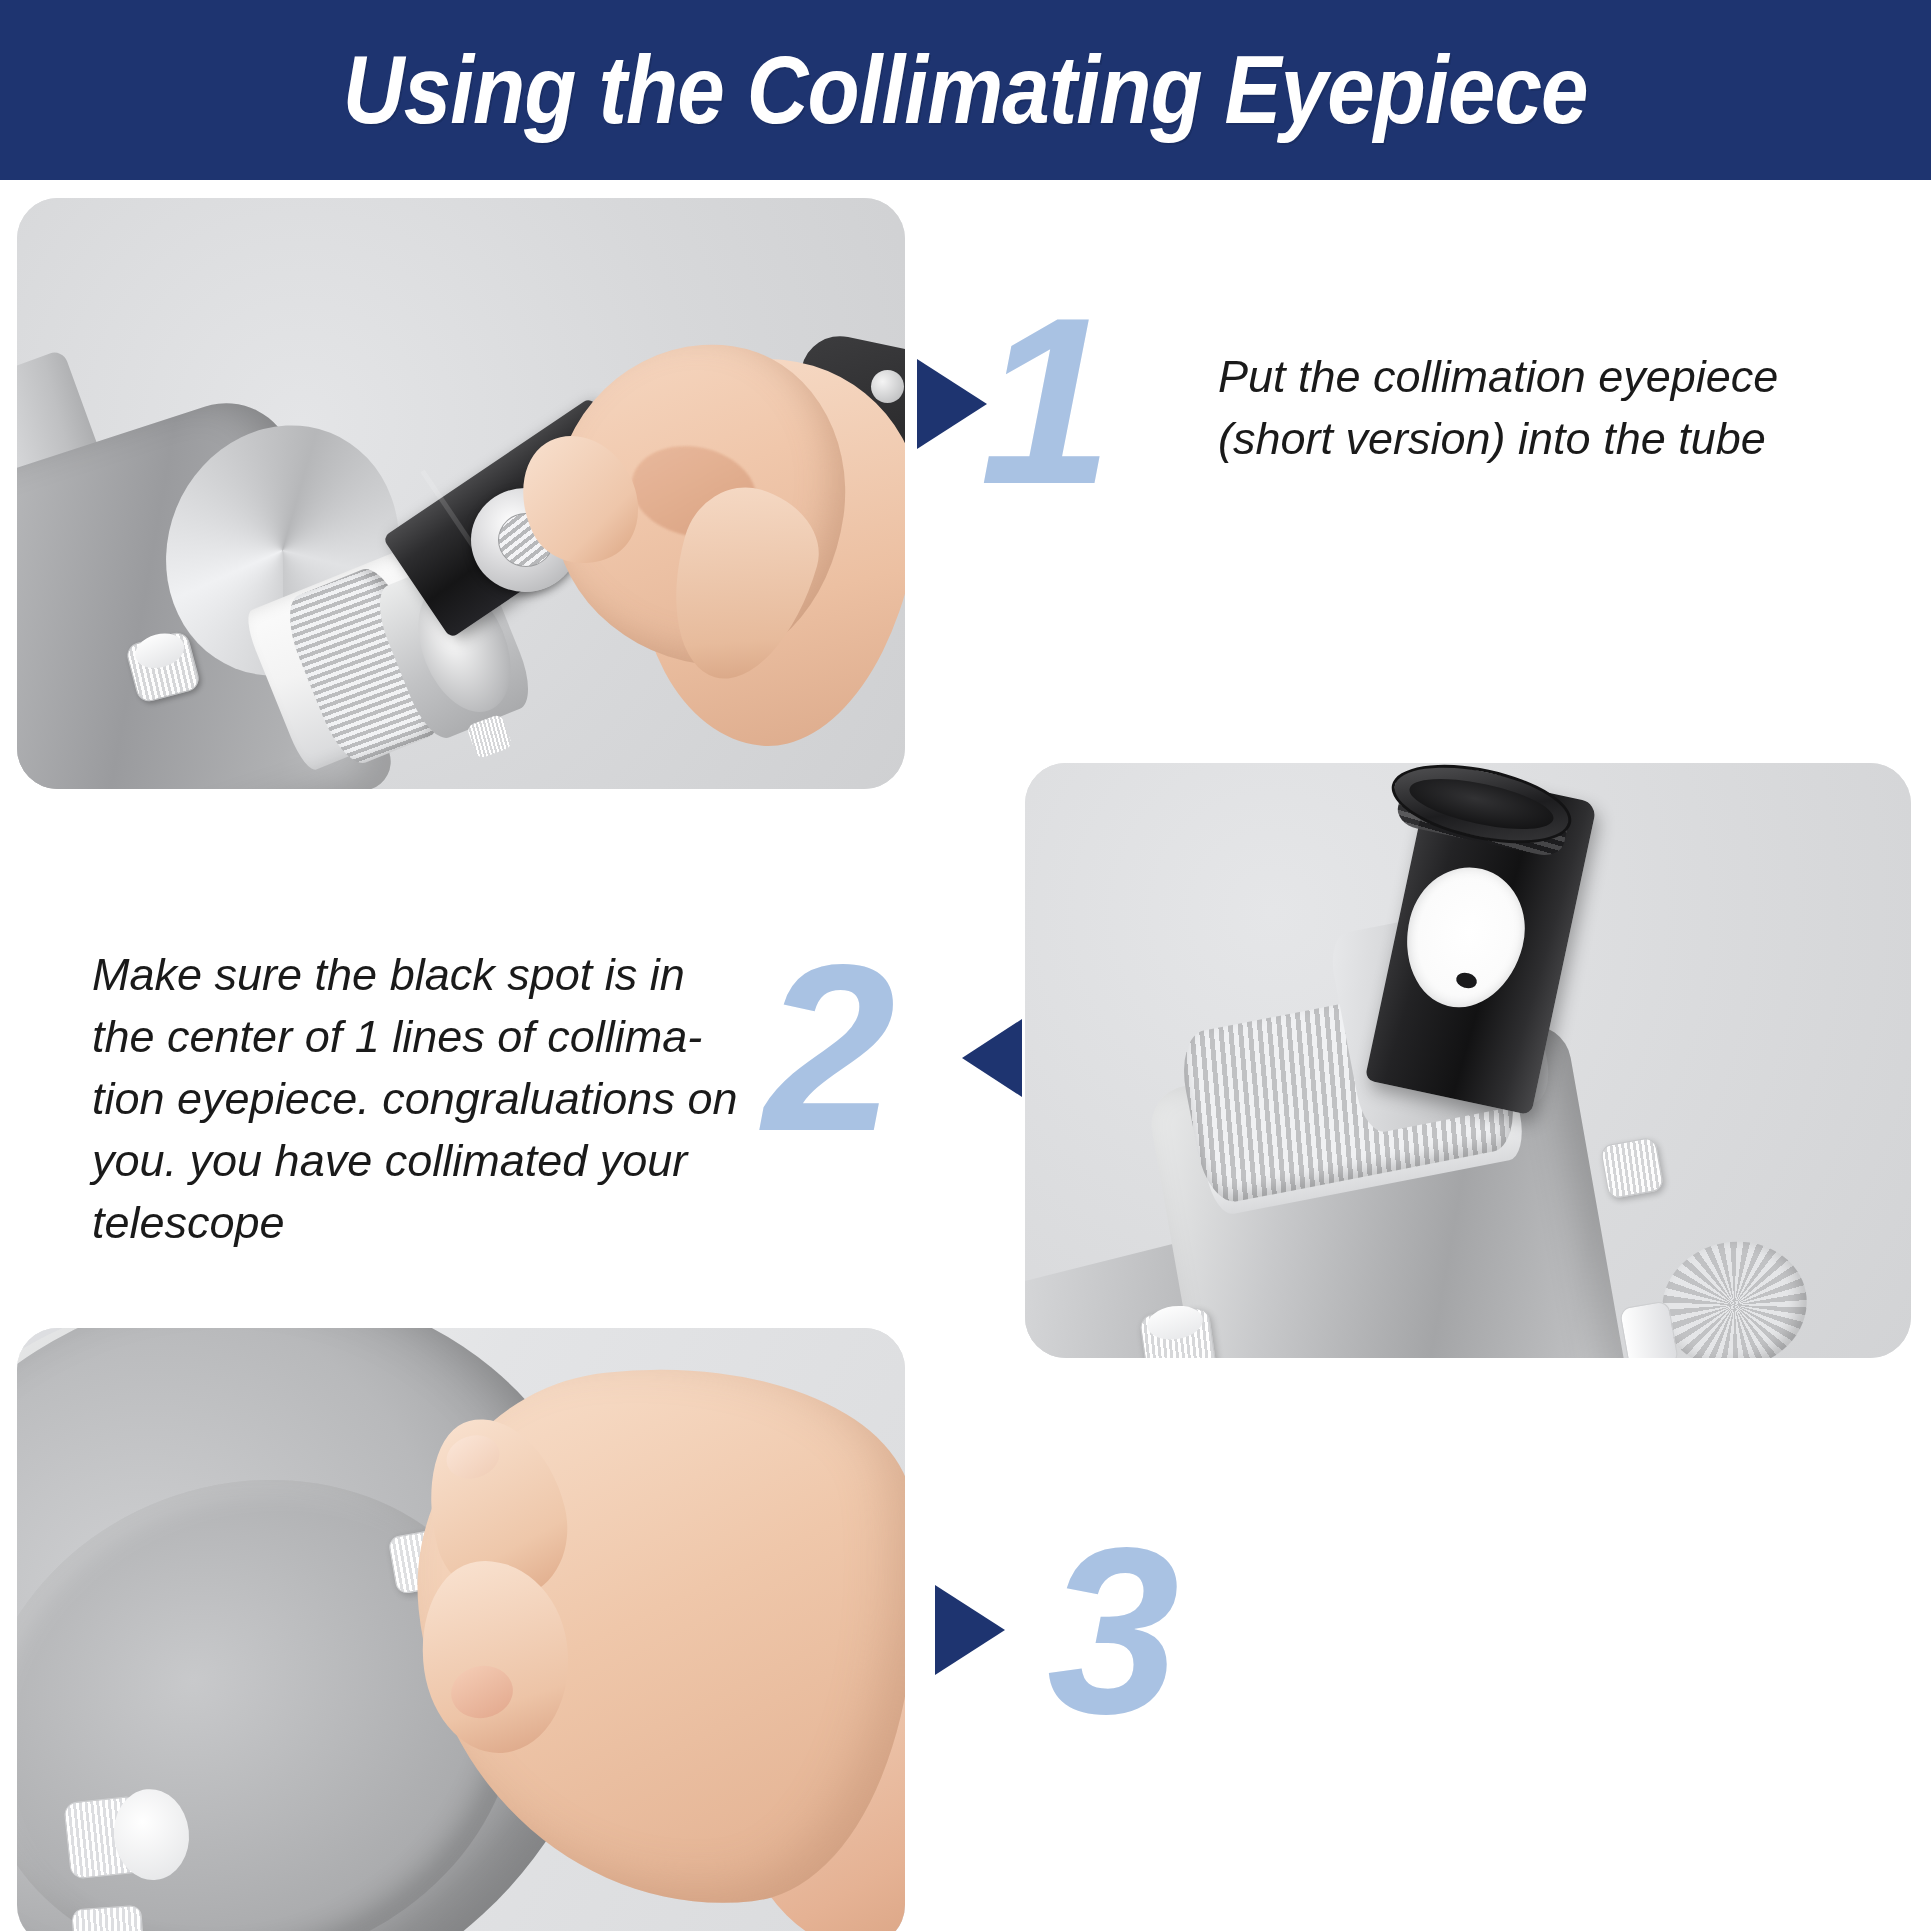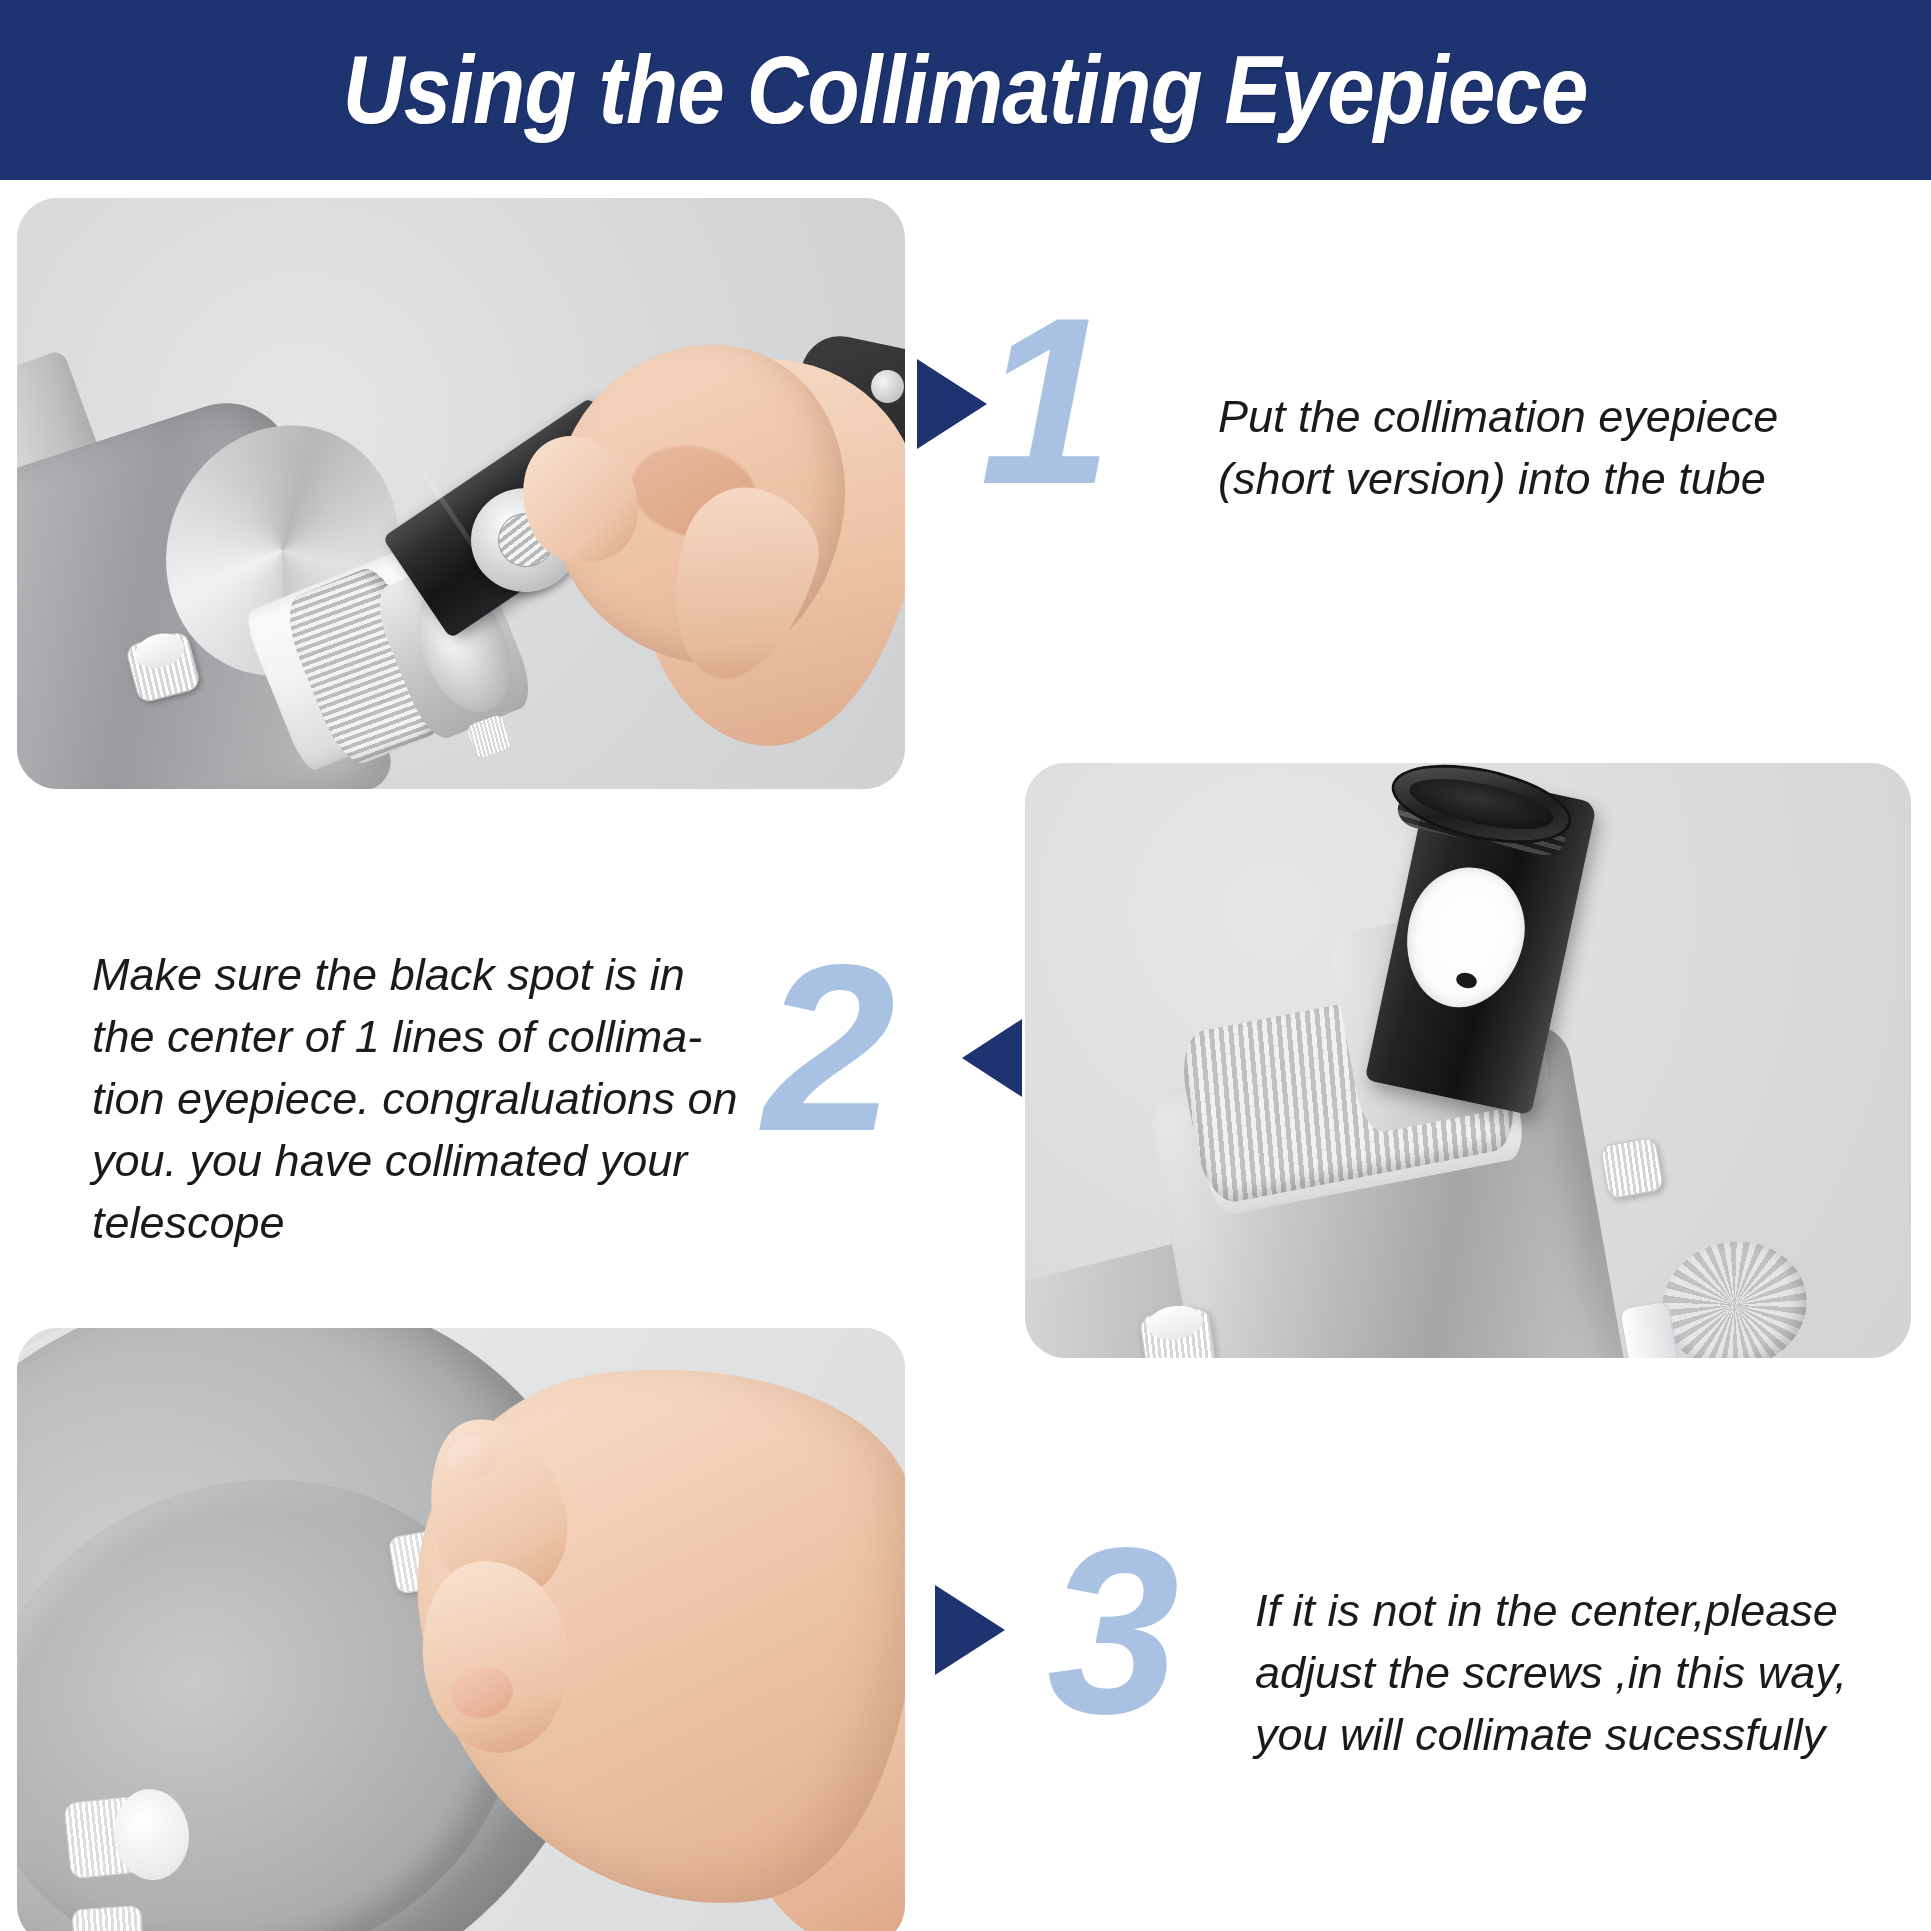--- a/index.html
+++ b/index.html
@@ -443,21 +443,21 @@
     color:#1a1a1a;
     font-family: "Liberation Sans", sans-serif;
     font-size: 45px;
     line-height: 1.38;
     white-space: pre-line;
   }
 
   
   #arrow1 { left: 917px; top: 359px; }
   #num1   { left: 980px; top: 282px; font-size: 238px; }
-  #text1  { left: 1218px; top: 346px; width: 705px; margin-top: 40px; }
+  #text1  { left: 1218px; top: 346px; width: 705px; }
 
   
   #num2   { left: 763px; top: 929px; font-size: 238px; }
   #arrow2 { left: 962px; top: 1019px; }
   #text2  { left: 92px; top: 944px; width: 647px; }
 
   
   #arrow3 { left: 935px; top: 1585px; }
   #num3   { left: 1047px; top: 1512px; font-size: 238px; }
   #text3  { left: 1255px; top: 1580px; width: 676px; }
@@ -552,18 +552,15 @@
         <div class="p3-finger-1"></div>
         <div class="p3-finger-2"></div>
         <div class="p3-nail-1"></div>
         <div class="p3-nail-2"></div>
       </div>
     </div>
   </div>
 
   <div class="arrow arrow-right" id="arrow3"></div>
   <div class="step-num" id="num3">3</div>
-  <div class="step-text" id="text3">If it is not in the center,please
-adjust the screws ,in this way,
-you will collimate sucessfully</div>
 
 </div>
 
 
 </body></html>

